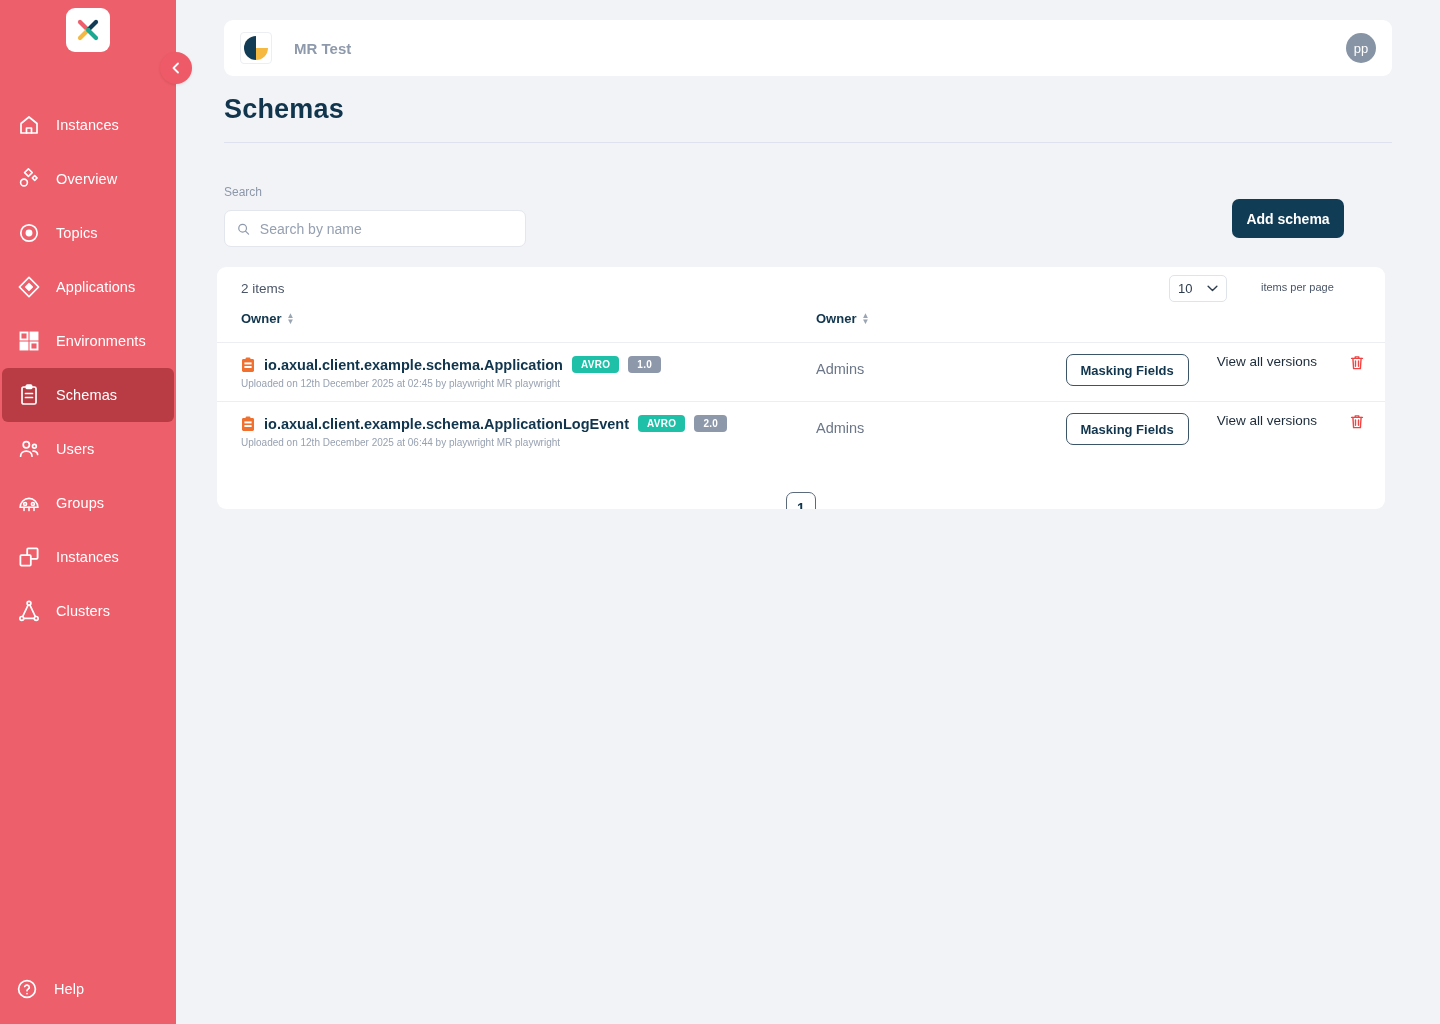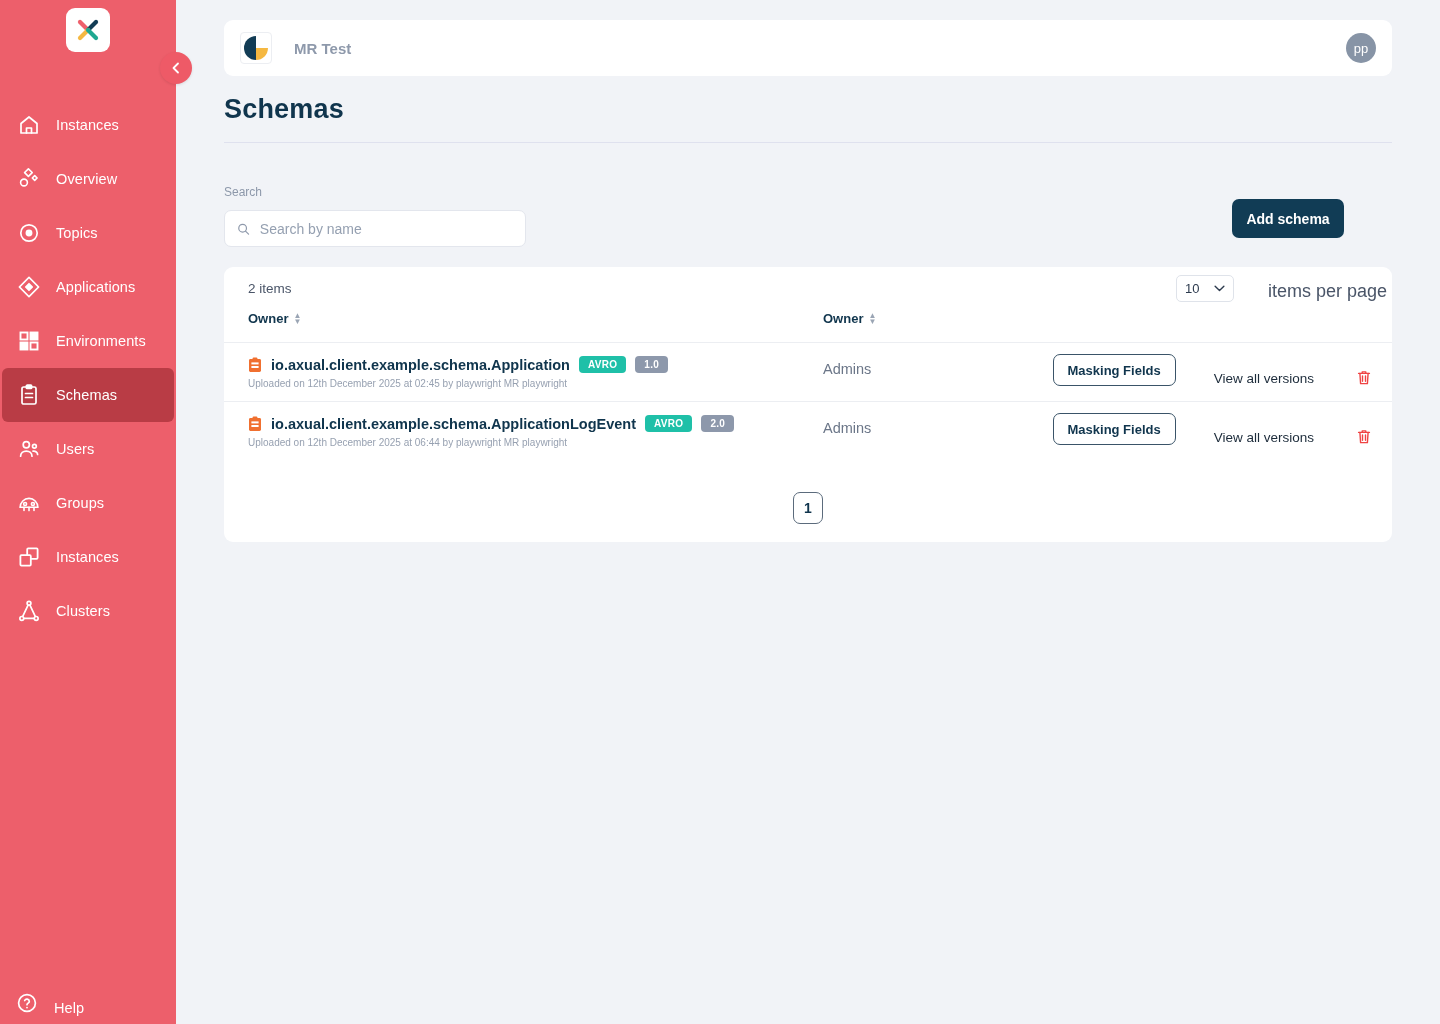--- a/index.html
+++ b/index.html
@@ -37,21 +37,21 @@
     height: 54px; display: flex; align-items: center;
     padding-left: 14px; gap: 14px; cursor: pointer;
     color: #ffffff; border-radius: 6px; margin: 0 2px;
   }
   .nav-item.active { background: #b93c45; }
   .nav-icon { width: 26px; height: 26px; display: flex; align-items: center; justify-content: center; flex: 0 0 26px; }
   .nav-icon svg { width: 24px; height: 24px; display: block; }
   .nav-label { font-size: 14.5px; letter-spacing: .1px; white-space: nowrap; }
   .help-item {
     margin-top: auto; margin-bottom: 8px;
-    height: 54px; display: flex; align-items: flex-end;
+    height: 54px; display: flex; align-items: center;
     padding-left: 14px; gap: 14px; cursor: pointer; color: #ffffff;
   }
 
   
   .main { flex: 1; position: relative; height: 1024px; }
 
   .topbar {
     position: absolute; left: 48px; top: 20px;
     width: 1168px; height: 56px;
     background: #ffffff; border-radius: 9px;
@@ -96,33 +96,33 @@
 
   .add-btn {
     position: absolute; left: 1056px; top: 199px;
     width: 112px; height: 39px;
     background: #113c55; color: #ffffff; border: none; border-radius: 7px;
     font-size: 14px; font-weight: bold; cursor: pointer;
     font-family: "Liberation Sans", sans-serif;
   }
 
   .card {
-    position: absolute; left: 48px; top: 267px;
-    width: 1168px; height: 275px;
+    position: absolute; left: 41px; top: 267px;
+    width: 1168px; height: 242px;
     background: #ffffff; border-radius: 9px; overflow: hidden;
   }
   .card-head { position: relative; height: 75px; }
   .item-count { position: absolute; left: 24px; top: 14px; font-size: 13.5px; color: #4a5568; }
   .per-page-select {
     position: absolute; left: 952px; top: 8px;
     width: 58px; height: 27px; border: 1px solid #dfe3ea; border-radius: 5px;
     background: #fff; display: flex; align-items: center; padding: 0 8px;
     font-size: 13px; color: #2d3b4e; cursor: pointer; justify-content: space-between;
   }
-  .per-page-label { position: absolute; left: 1044px; top: 14px; font-size: 18px; color: #4a5568; }
+  .per-page-label { position: absolute; left: 1044px; top: 14px; font-size: 11px; color: #4a5568; }
 
   .th { position: absolute; top: 44px; font-size: 13px; font-weight: bold; color: #10354d; display: flex; align-items: center; gap: 5px; cursor: pointer; }
   .th-schema { left: 24px; }
   .th-owner { left: 599px; }
   .sort-ico { display: inline-flex; flex-direction: column; line-height: 6px; color: #9aa5b4; font-size: 8px; }
 
   .row {
     position: relative; height: 59px;
     border-top: 1px solid #eceef2;
   }
@@ -131,21 +131,21 @@
   .schema-name { font-size: 14.5px; color: #10354d; cursor: pointer; }
   .badge {
     height: 17px; border-radius: 4px; color: #ffffff;
     font-size: 10px; display: flex; align-items: center; justify-content: center;
     padding: 0 9px; letter-spacing: .3px;
   }
   .badge-type { background: #1fc0a8; }
   .badge-ver { background: #8d98ab; min-width: 32px; }
   .row-sub { position: absolute; left: 24px; top: 35px; font-size: 10px; color: #97a1b1; }
   .row-owner { position: absolute; left: 599px; top: 18px; font-size: 14.5px; color: #6b7688; }
-  .row-actions { position: absolute; right: 20px; top: 11px; display: flex; align-items: flex-end; gap: 16px; }
+  .row-actions { position: absolute; right: 20px; top: 11px; display: flex; align-items: flex-start; gap: 6px; }
   .mask-btn {
     height: 32px; padding: 0 14px; border: 1px solid #3a5468; border-radius: 7px;
     background: #ffffff; color: #10354d; font-size: 13px; font-weight: bold;
     cursor: pointer; font-family: "Liberation Sans", sans-serif;
   }
   .versions-link { font-size: 13.5px; color: #1c2b3a; cursor: pointer; margin-left: 22px; }
   .trash-btn { margin-left: 26px; cursor: pointer; display: flex; align-items: center; }
 
   .pager { position: absolute; left: 0; right: 0; top: 225px; display: flex; justify-content: center; }
   .page-btn {

